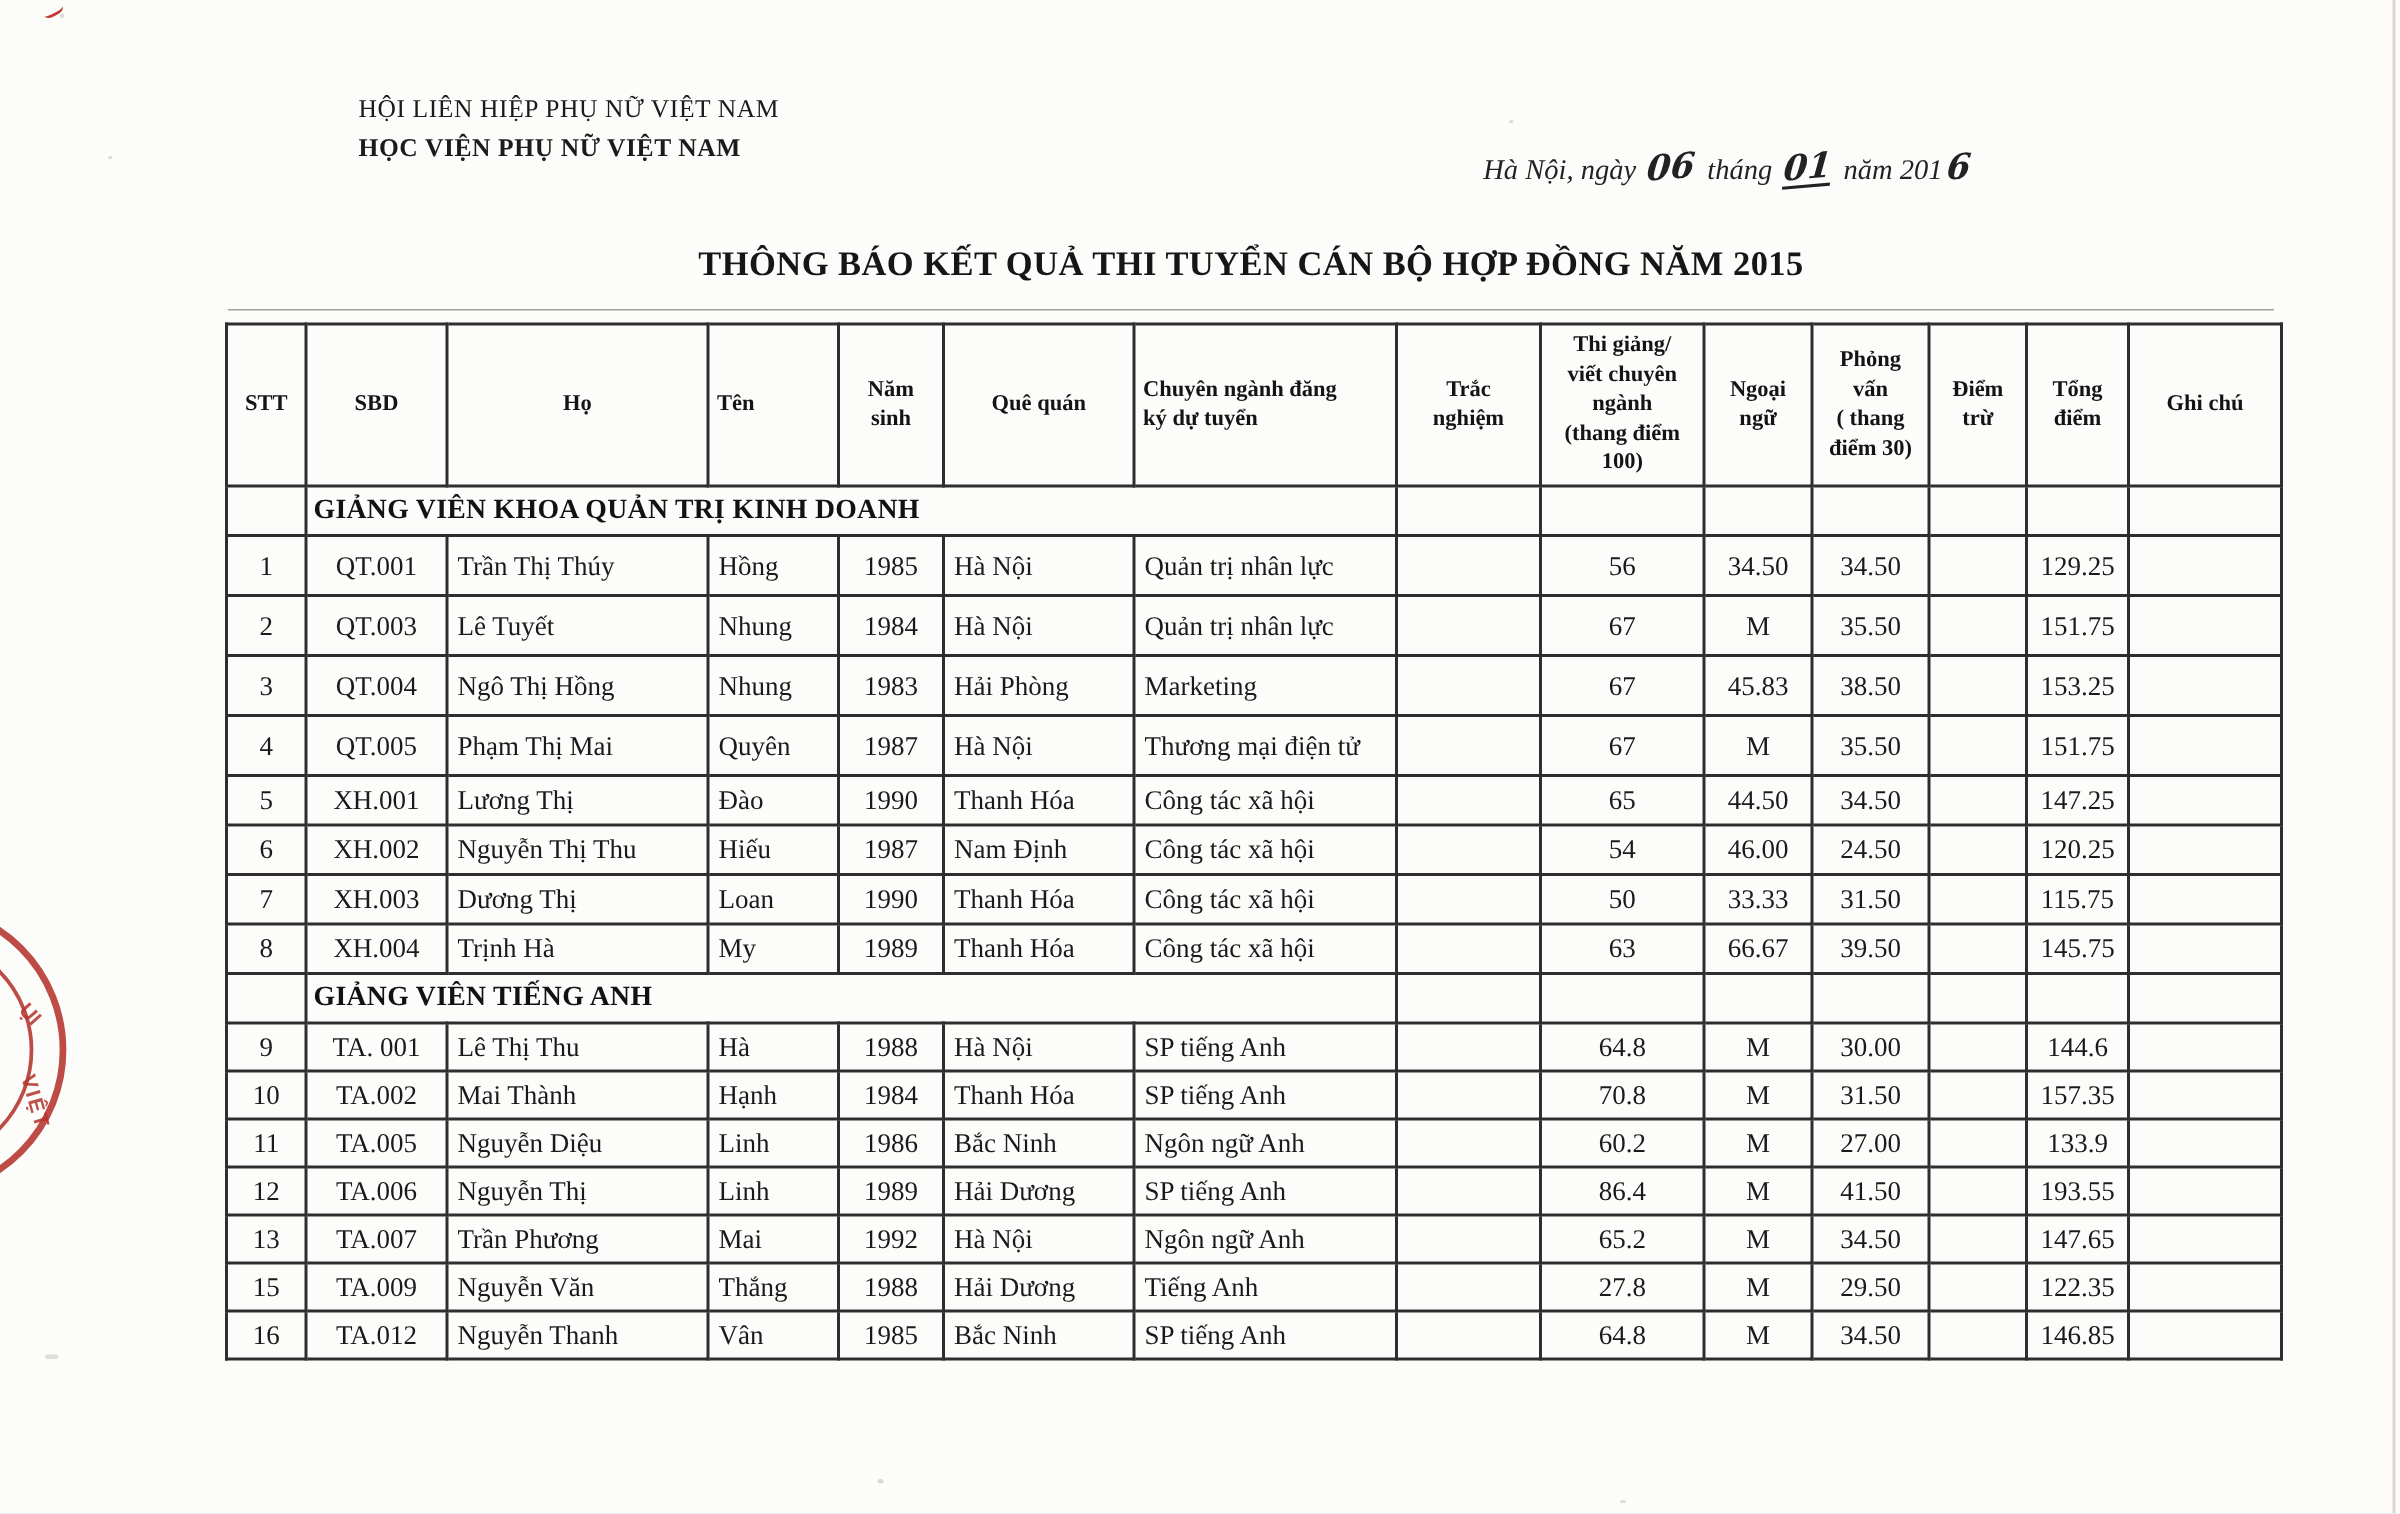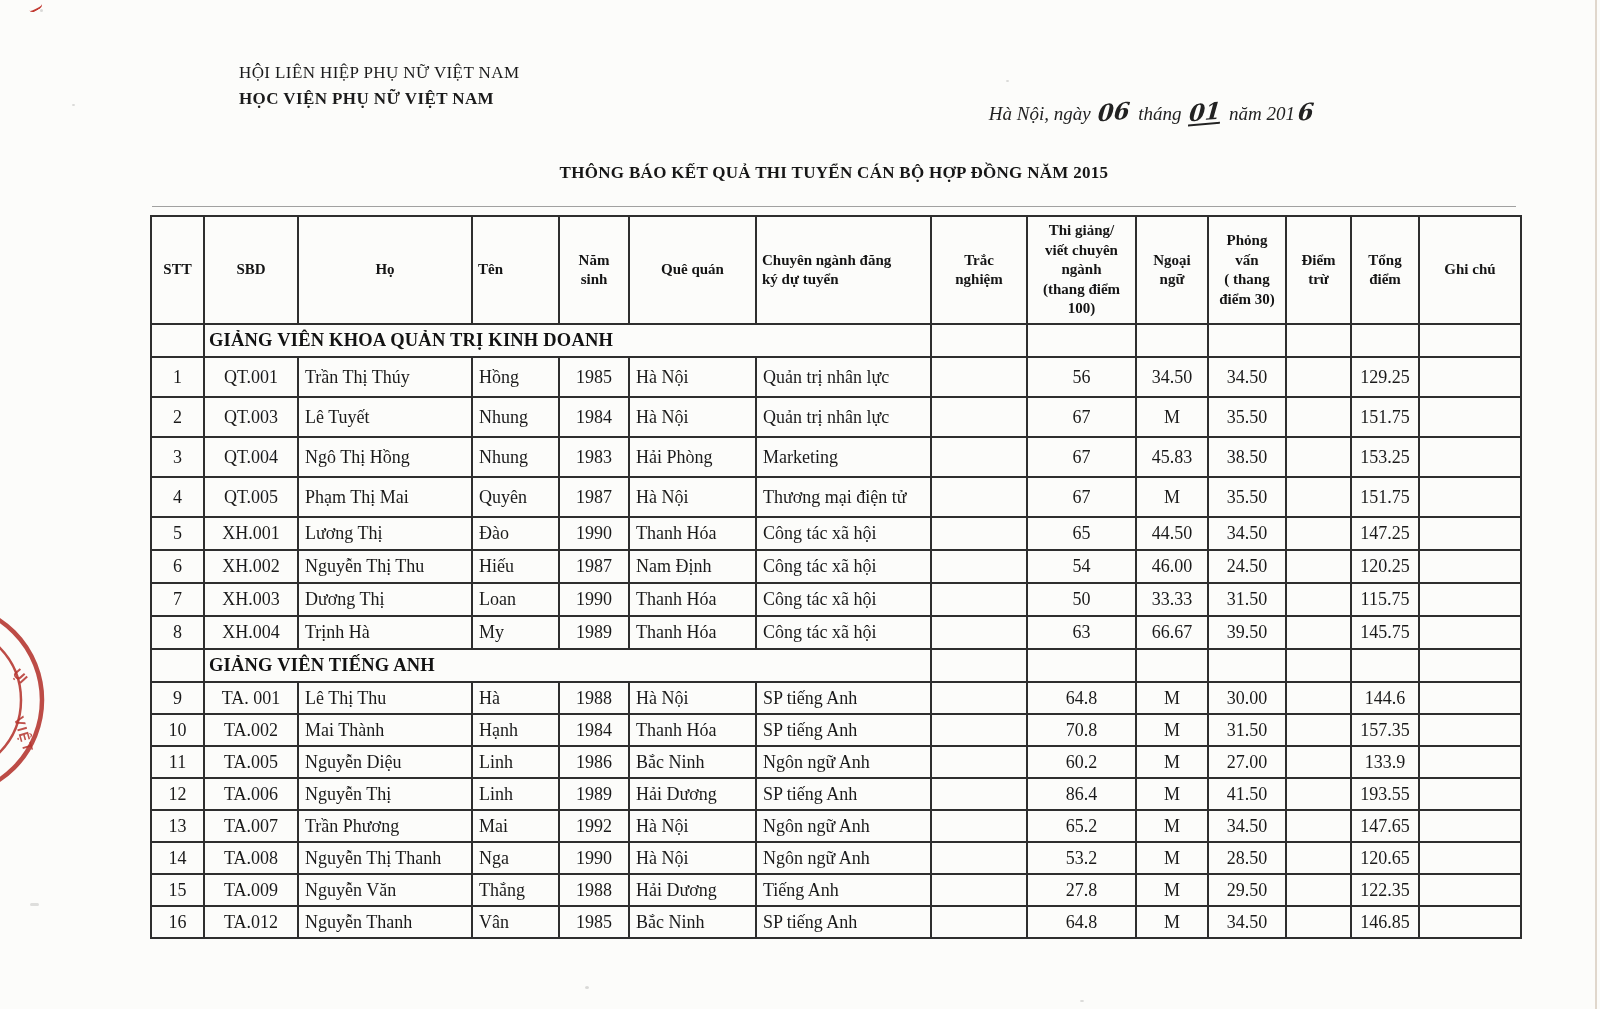--- a/index.html
+++ b/index.html
@@ -13,21 +13,21 @@
   .org .l2{font-weight:bold;}
   .dateline{position:absolute;top:100px;right:283px;font-size:19px;font-style:italic;white-space:nowrap;color:#222;}
   .hw{
     font-family:"DejaVu Serif",serif;font-weight:bold;font-style:italic;
     font-size:23px;display:inline-block;transform:rotate(-5deg) skewX(-10deg);
     margin:0 3px;line-height:1;
   }
   .hw.month{border-bottom:2px solid #222;}
   .doc-title{
     position:absolute;left:148px;top:163px;width:1372px;margin:0;
-    text-align:center;font-size:17px;font-weight:bold;letter-spacing:.3px;color:#161616;
+    text-align:center;font-size:23px;font-weight:bold;letter-spacing:.3px;color:#161616;
   }
   
   table.results{
     position:absolute;left:150px;top:215px;width:1370px;
     border-collapse:collapse;table-layout:fixed;
   }
   table.results th,table.results td{border:2px solid #2e2e2e;overflow:hidden;}
   table.results{border:2.5px solid #262626;}
   thead tr{height:108px;}
   th{
@@ -353,36 +353,20 @@
           <td class="c6">Ngôn ngữ Anh</td>
           <td class="c7"></td>
           <td class="c8">65.2</td>
           <td class="c9">M</td>
           <td class="c10">34.50</td>
           <td class="c11"></td>
           <td class="c12">147.65</td>
           <td class="c13"></td>
         </tr>
         <tr class="data-row s2">
-          <td class="c0">14</td>
-          <td class="c1">TA.008</td>
-          <td class="c2">Nguyễn Thị Thanh</td>
-          <td class="c3">Nga</td>
-          <td class="c4">1990</td>
-          <td class="c5">Hà Nội</td>
-          <td class="c6">Ngôn ngữ Anh</td>
-          <td class="c7"></td>
-          <td class="c8">53.2</td>
-          <td class="c9">M</td>
-          <td class="c10">28.50</td>
-          <td class="c11"></td>
-          <td class="c12">120.65</td>
-          <td class="c13"></td>
-        </tr>
-        <tr class="data-row s2">
           <td class="c0">15</td>
           <td class="c1">TA.009</td>
           <td class="c2">Nguyễn Văn</td>
           <td class="c3">Thắng</td>
           <td class="c4">1988</td>
           <td class="c5">Hải Dương</td>
           <td class="c6">Tiếng Anh</td>
           <td class="c7"></td>
           <td class="c8">27.8</td>
           <td class="c9">M</td>

